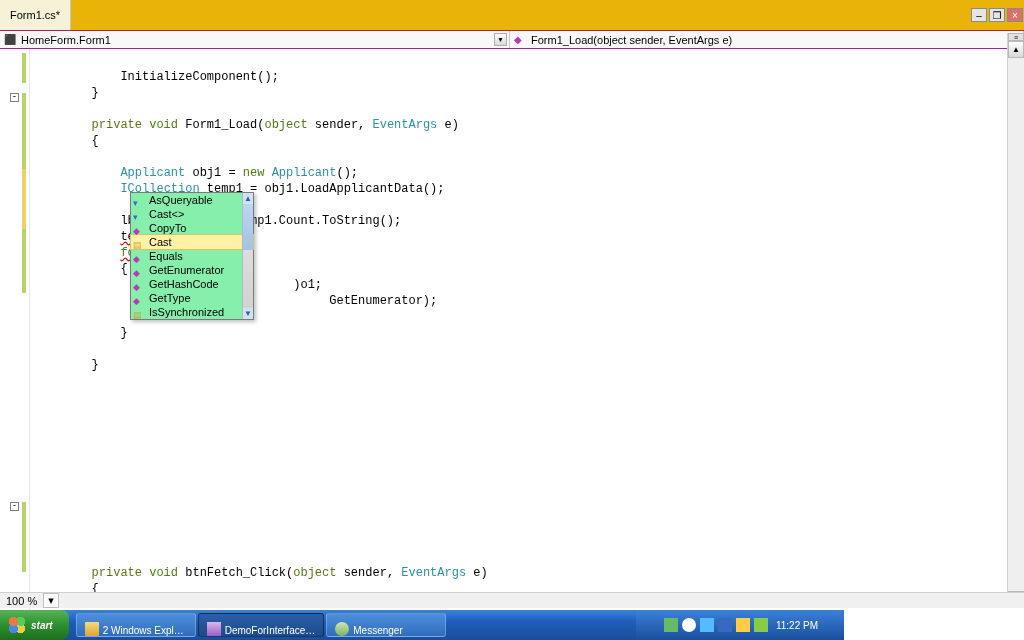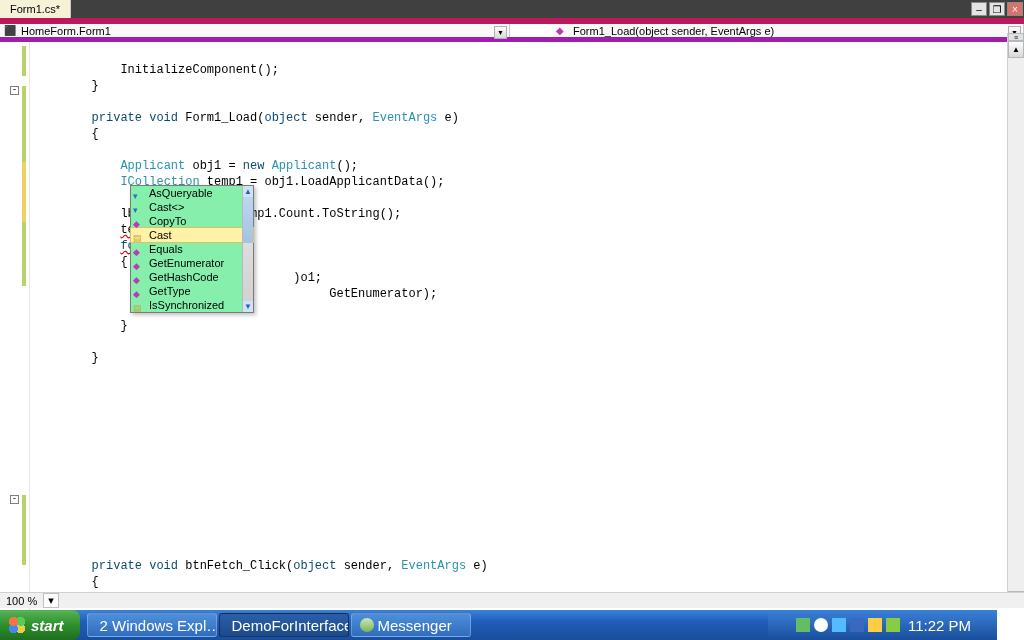--- a/index.html
+++ b/index.html
@@ -1,49 +1,49 @@
 <!DOCTYPE html>
 <html><head>
 <meta charset="utf-8">
 <style>
   * { box-sizing: border-box; }
   body { margin:0; padding:0; width:1024px; height:640px; overflow:hidden;
          font-family:"Segoe UI","Tahoma",sans-serif; font-size:11px;
          background:#fff; color:#000; position:relative; }
-  .tab-strip { display:flex; align-items:center; background:#404040;
-               border-bottom:6px solid #be185d; height:24px; }
+  .tab-strip { display:flex; align-items:center; background:#eab308;
+               border-bottom:1px solid #be185d; height:31px; }
   .tab { padding:0 10px; font-size:11px; display:flex; align-items:center;
          height:100%; background:#f5f2d8; border-right:1px solid #c8c8c8; }
   .tab-spacer { flex:1; }
   .winbtn { width:16px; height:14px; display:inline-flex; align-items:center;
             justify-content:center; font-size:10px; margin:0 1px;
             border:1px solid #8a8a8a; background:#e4e4e4; cursor:default;}
   .winbtn.red { background:#d9726b; color:#fff; }
-  .nav-combos { display:flex; height:18px; border-bottom:5px solid #a21caf;gap:42px; }
+  .nav-combos { display:flex; height:18px; border-bottom:1px solid #a21caf; }
   .combo { display:flex; align-items:center; padding:0 4px;
            border-right:1px solid #c8c8c8; background:#f8f8f8; position:relative; }
   .combo .arrow { position:absolute; right:2px; top:2px; width:13px; height:13px;
                   border:1px solid #b0b0b0; background:linear-gradient(#fefefe,#d8d8d8);
                   display:flex; align-items:center; justify-content:center; font-size:7px;}
   .glyph { width:14px; height:14px; display:inline-block; margin-right:3px;
            position:relative; }
   .g-class::before { content:"⬛"; color:#c89a2e; font-size:10px;}
   .g-method::before{ content:"◆"; color:#b83ab8; font-size:10px;}
   .editor { position:relative; height:575px; background:#fff; overflow:hidden;
             font-family:Consolas,"Courier New",monospace; font-size:12px;
             line-height:16px; }
   .gutter { position:absolute; left:0; top:0; width:30px; height:100%;
             background:#fff; border-right:1px solid #e6e6e6; }
   .outline { position:absolute; left:10px; width:9px; height:9px;
              border:1px solid #808080; background:#fff; font-size:9px;
              line-height:7px; text-align:center; cursor:default;}
   .change  { position:absolute; left:22px; width:4px; background:#b9d36b; }
   .change.y{ background:#f0d060; }
   .code { position:absolute; left:34px; top:4px; right:18px; white-space:pre; }
-  .kw   { color:#0c4a6e; }
+  .kw   { color:#4d7c0f; }
   .type { color:#2b91af; }
   .err  { text-decoration: underline wavy #e00000; }
   .intelli { position:absolute; left:130px; top:143px; width:124px;
              border:1px solid #7a7a7a; background:#86efac;
              box-shadow:2px 2px 4px rgba(0,0,0,.25); font-size:11px;
              font-family:"Segoe UI",sans-serif; }
   .intelli .row { display:flex; align-items:center; height:14px;
                   padding:0 2px; }
   .intelli .row.sel { background:#fff2a8; outline:1px solid #d8c45a;}
   .intelli .scroll { position:absolute; right:0; top:0; width:11px; height:100%;
@@ -64,34 +64,34 @@
   .vscroll .btn{height:17px;background:linear-gradient(#fefefe,#d8d8d8);
     display:flex;align-items:center;justify-content:center;font-size:8px;
     border:1px solid #b8b8b8;}
   .vscroll .splitbtn{height:8px;background:#e0e0e0;border:1px solid #b8b8b8;
     font-size:7px;text-align:center;}
   .status{position:absolute;left:0;bottom:32px;height:16px;width:1024px;
           background:#f0f0f0;border-top:1px solid #d0d0d0;font-size:11px;
           display:flex;align-items:center;padding:0 6px;}
   .status .zoomsel{border:1px solid #c0c0c0;background:#fff;padding:0 4px;
            margin-left:6px;display:flex;align-items:center;}
-  .taskbar{position:absolute;left:0;bottom:0;width:997px;height:30px;
+  .taskbar{position:absolute;left:0;bottom:0;width:844px;height:30px;
            background:linear-gradient(#3a81d8,#1e5db8 40%,#1a4e9c);
-           display:flex;align-items:center;color:#fff;font-size:15px;}
+           display:flex;align-items:center;color:#fff;font-size:10px;}
   .start{height:30px;padding:0 16px 0 8px;display:flex;align-items:center;
          background:linear-gradient(#56b556,#2e8f2e 50%,#1e6e1e);
          font-style:italic;font-weight:bold;border-radius:0 8px 8px 0;
          margin-right:6px;}
   .start .logo{width:18px;height:18px;margin-right:5px;display:inline-block;
      background:
        radial-gradient(circle at 30% 30%,#e74 25%,transparent 26%),
        radial-gradient(circle at 70% 30%,#5c5 25%,transparent 26%),
        radial-gradient(circle at 30% 70%,#48e 25%,transparent 26%),
        radial-gradient(circle at 70% 70%,#ec4 25%,transparent 26%);}
-  .tbtn{height:24px;margin:0 1px;padding:0 8px;display:flex;align-items:center;
+  .tbtn{height:24px;margin:0 1px;padding:0 8px;display:flex;align-items:flex-end;
         background:linear-gradient(#4f8fd8,#2f6cbf);border-radius:3px;
         border:1px solid rgba(255,255,255,.25);min-width:120px;max-width:130px;
         overflow:hidden;white-space:nowrap;}
   .tbtn.active{background:linear-gradient(#2a5fa8,#1d4a8a);
         border-color:rgba(0,0,0,.4);}
   .tbtn .ic{width:14px;height:14px;margin-right:4px;display:inline-block;}
   .ic-folder{background:linear-gradient(#f6da7a,#d6a838);border-radius:1px;}
   .ic-vs{background:linear-gradient(#d7b8e8,#9a5fc4);}
   .ic-msg{background:linear-gradient(#cde6b8,#7ab556);border-radius:50%;}
   .ic-vlc{background:linear-gradient(#f7c07a,#d87a2a);}

